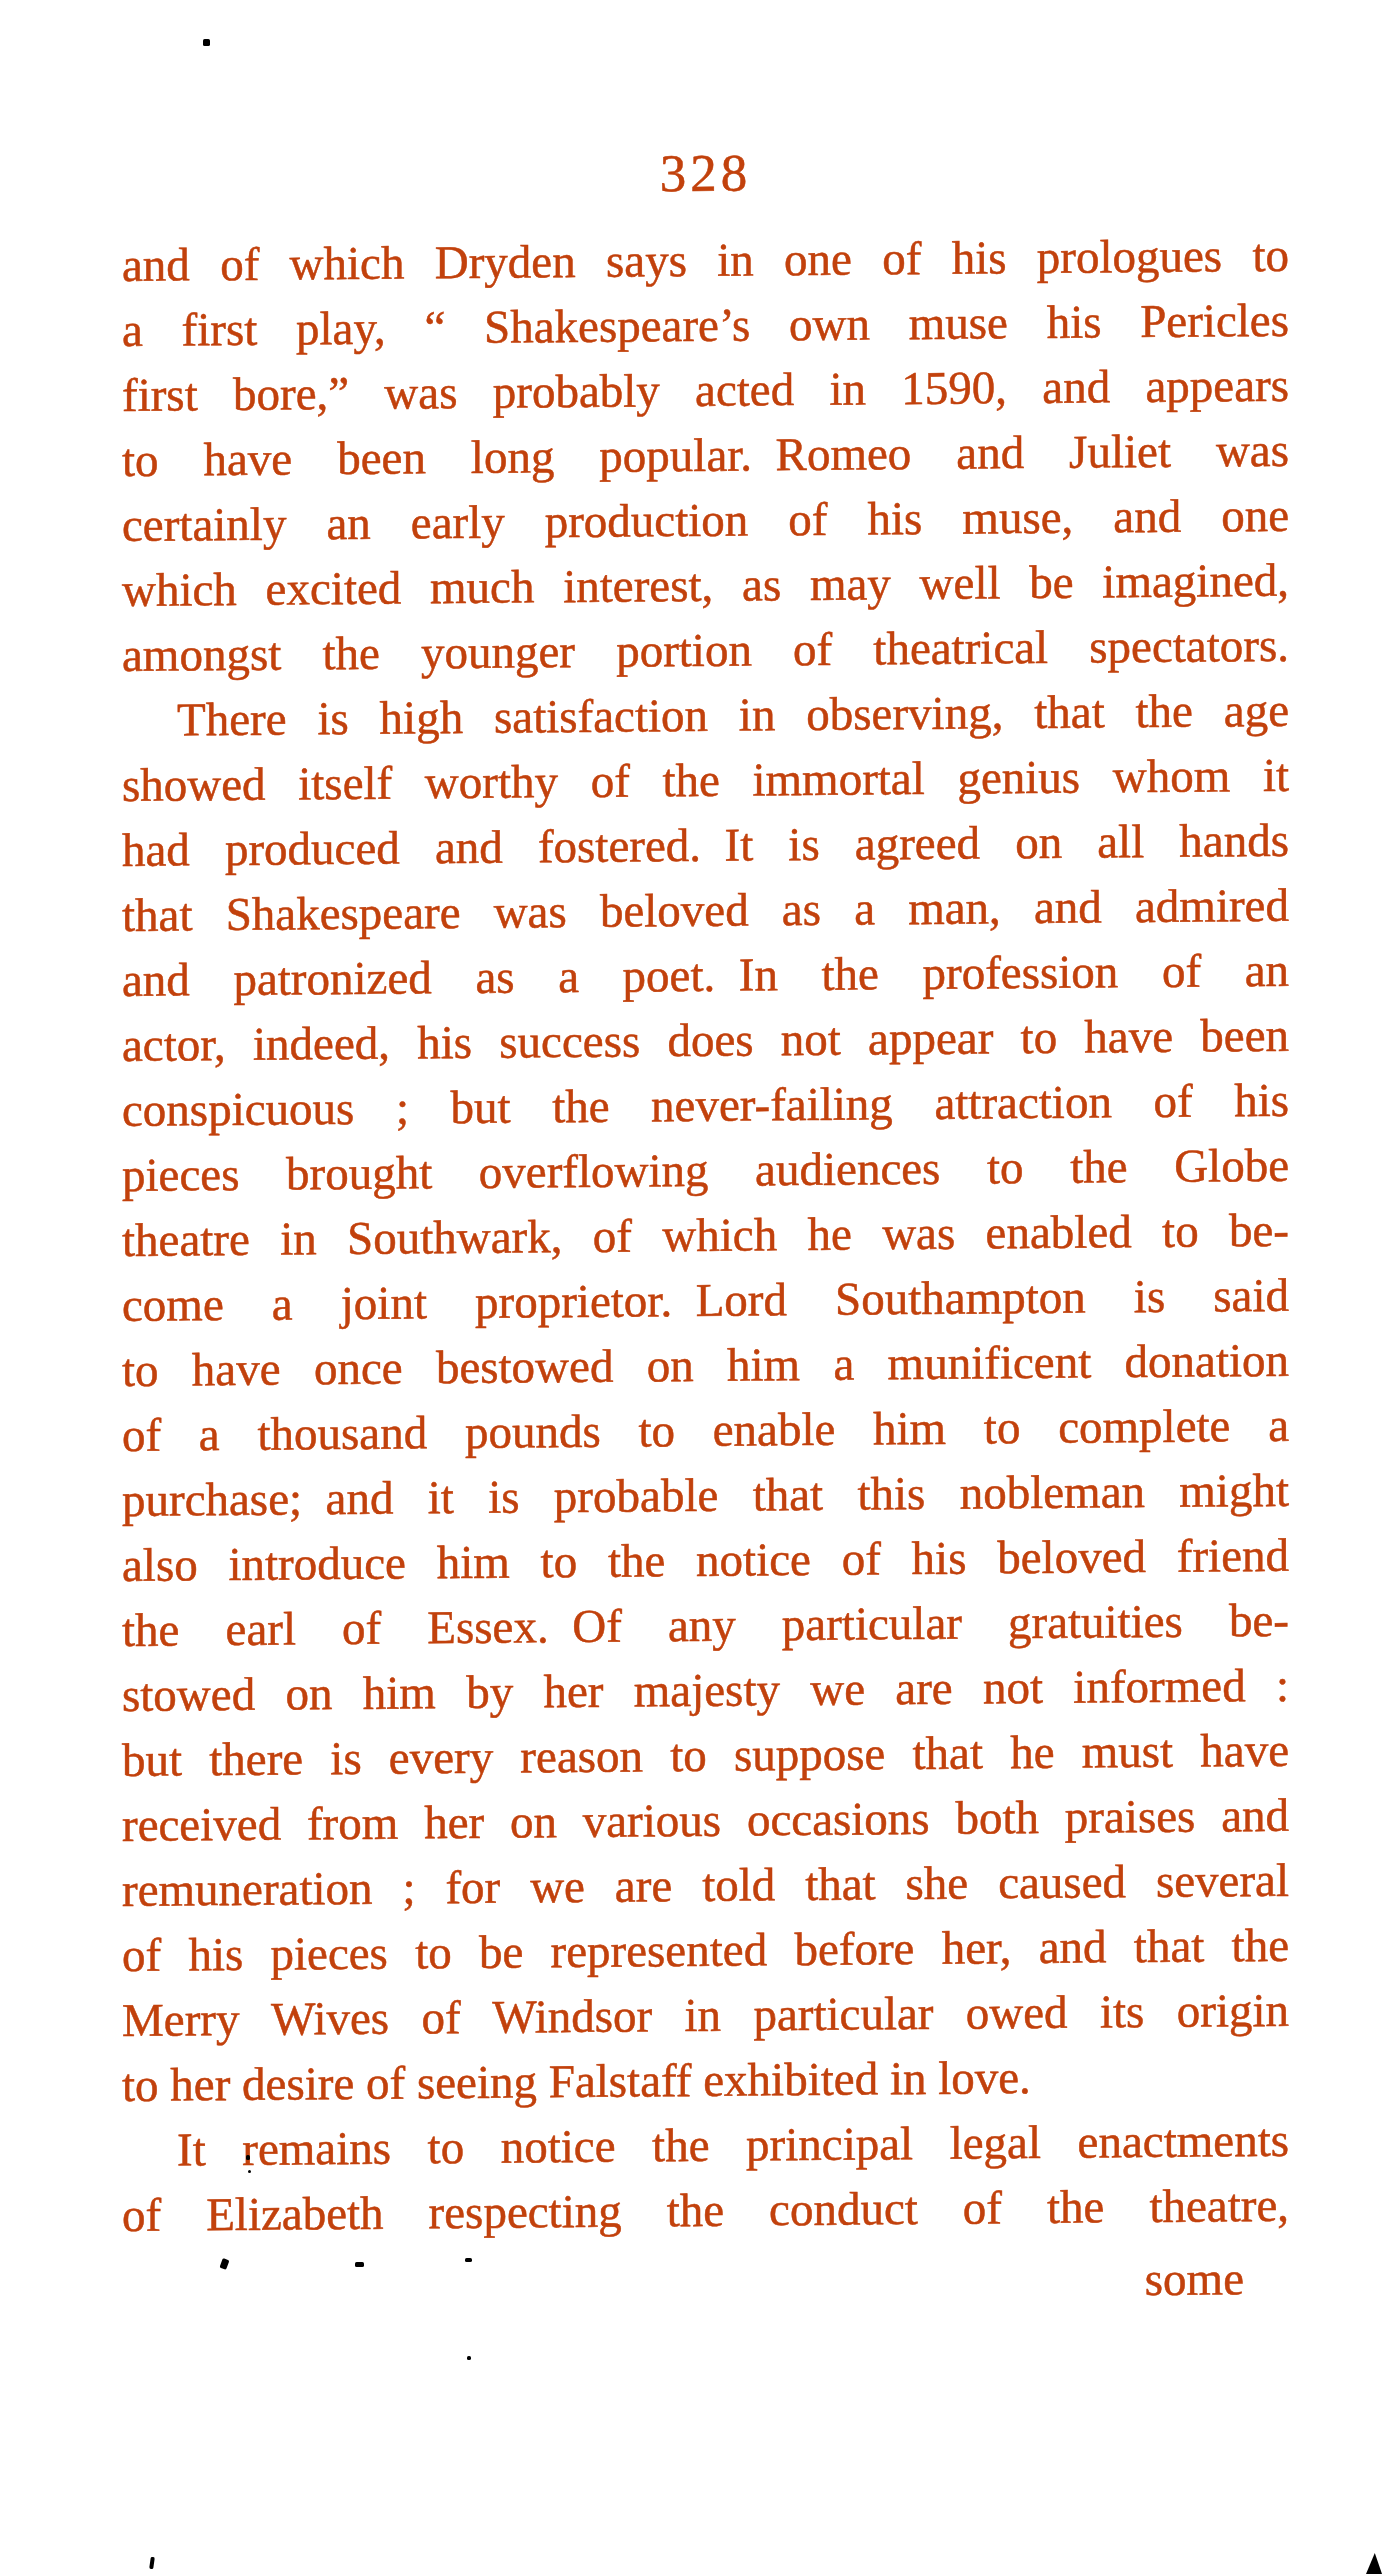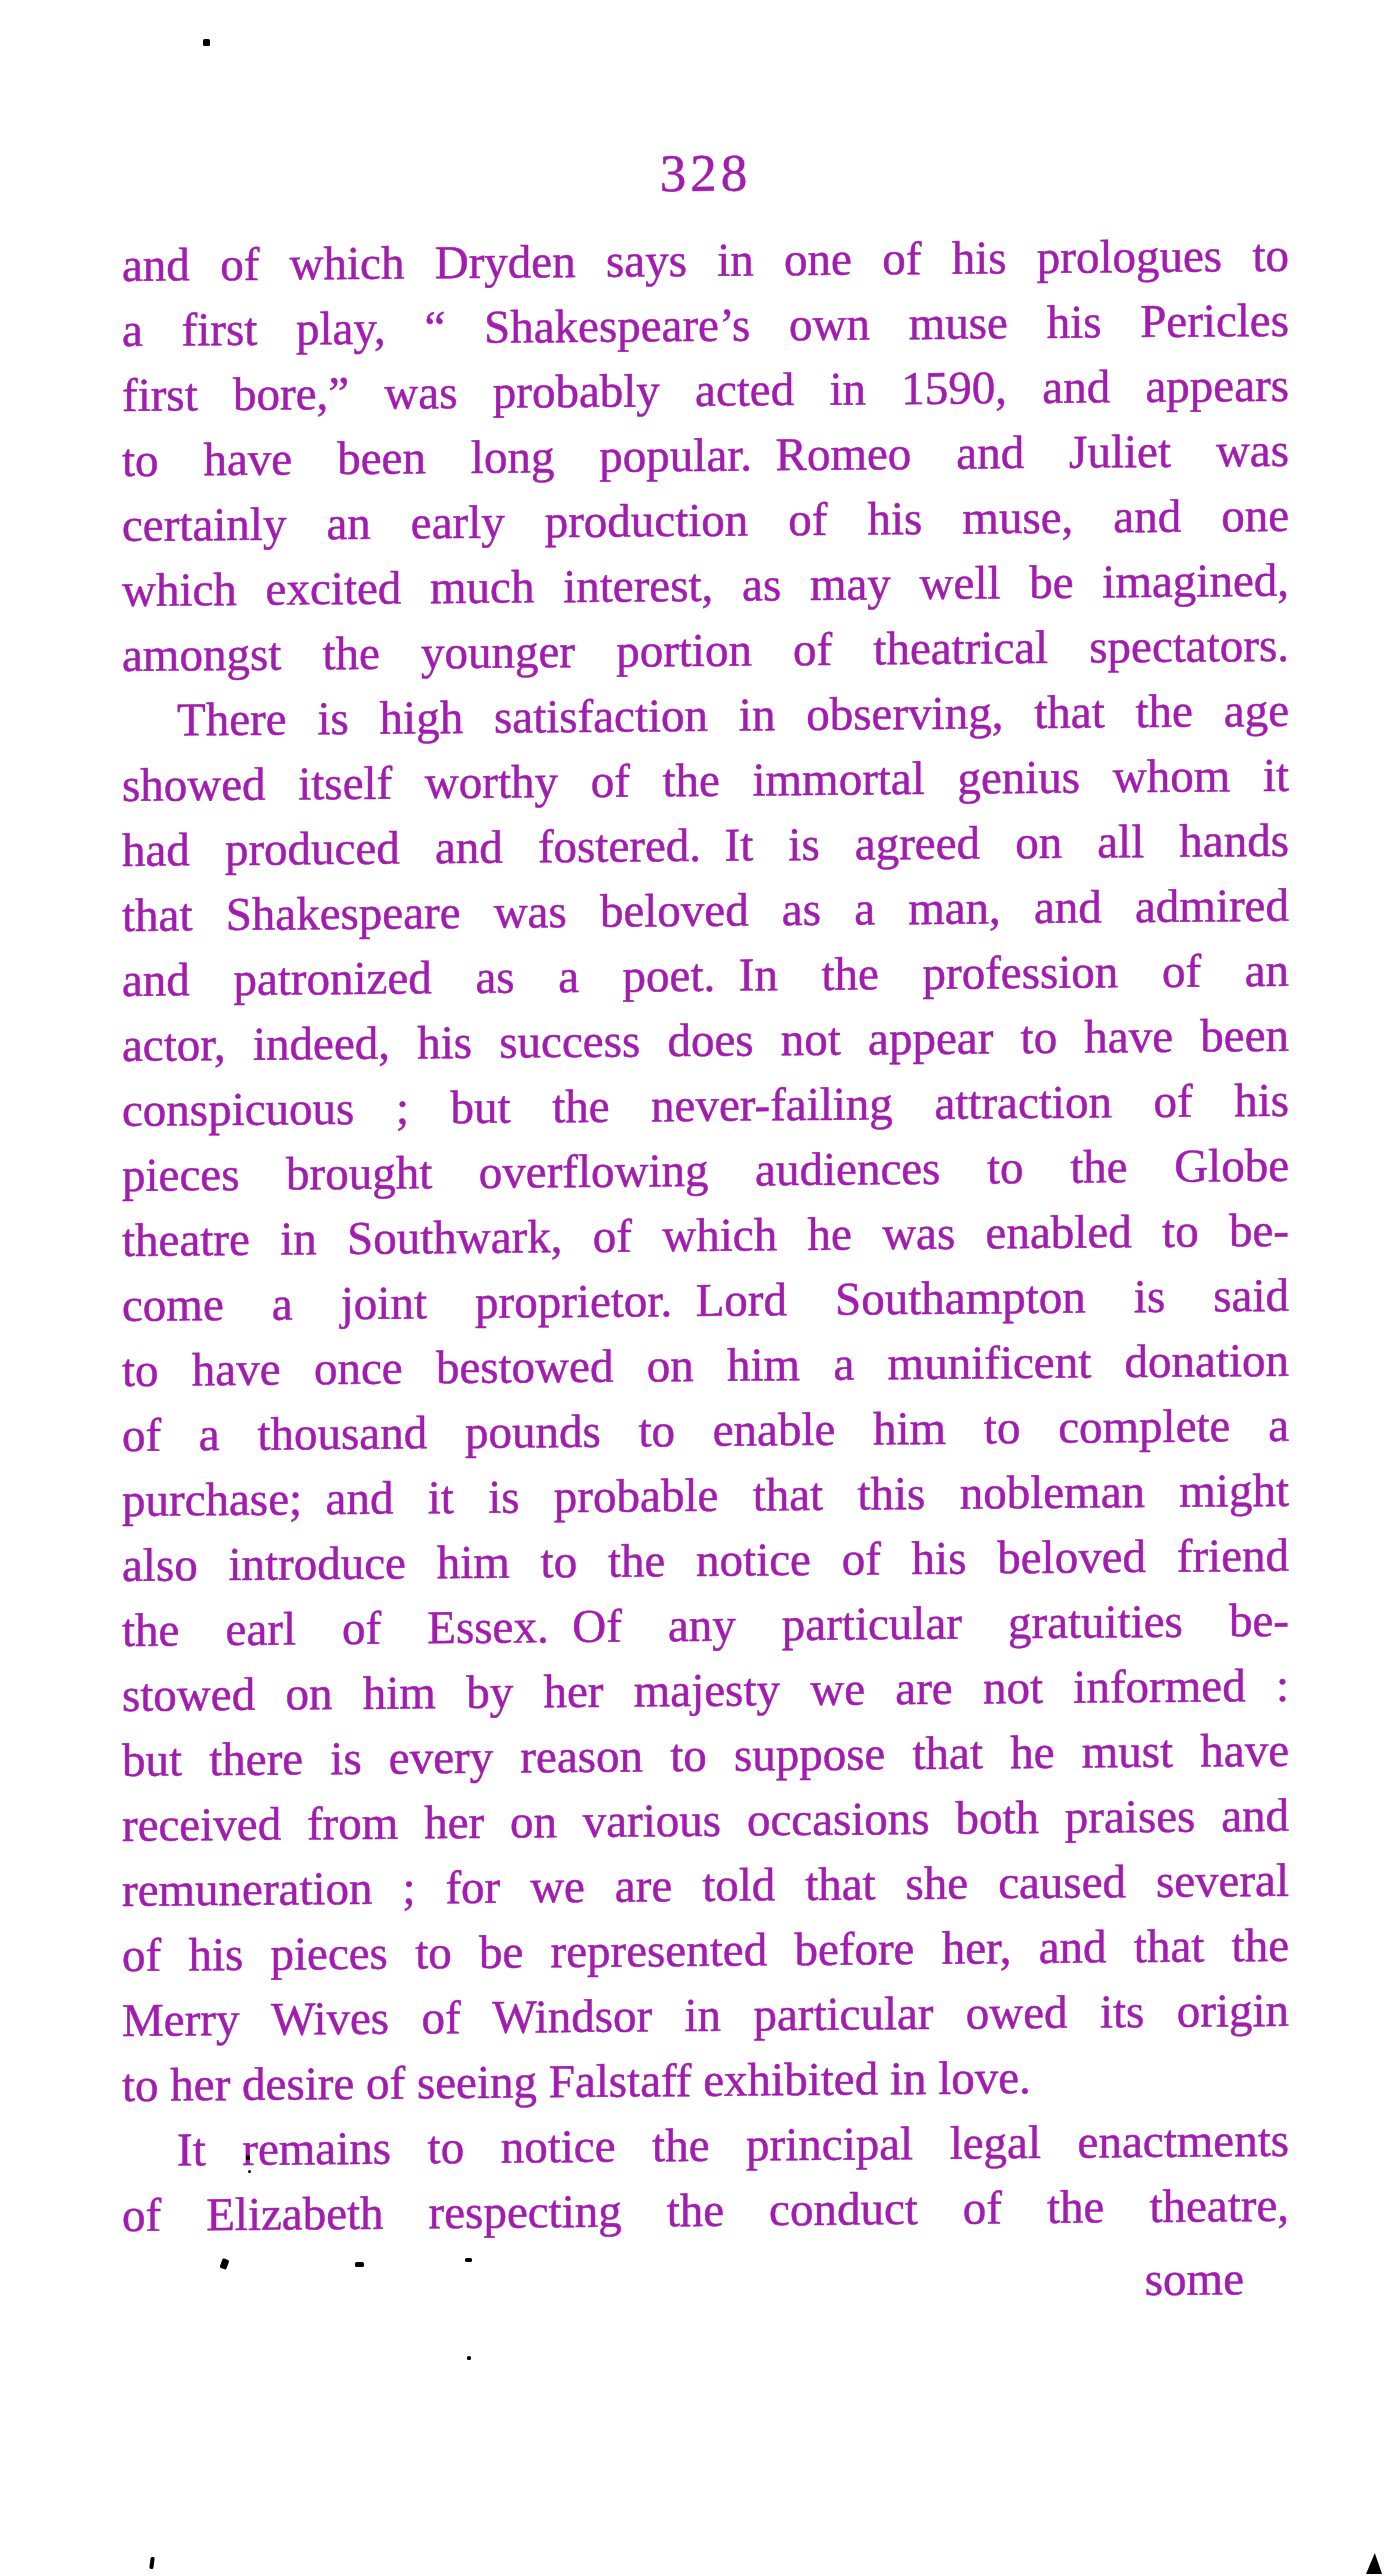--- a/index.html
+++ b/index.html
@@ -2,21 +2,21 @@
 <html style="font-size:13px"><head>
 <meta charset="utf-8">
 <style>
   html, body { margin: 0; padding: 0; }
   .page {
     position: relative;
     width: 1388px;
     height: 2576px;
     background: #ffffff;
     font-family: "Liberation Serif", serif;
-    color: #a21caf;
+    color: #c2410c;
     overflow: hidden;
   }
   .content {
     position: absolute;
     inset: 0;
     transform: skewY(-0.5deg);
     transform-origin: 122px 243px;
     -webkit-text-stroke: 0.5px currentColor;
   }
   .page-number {

